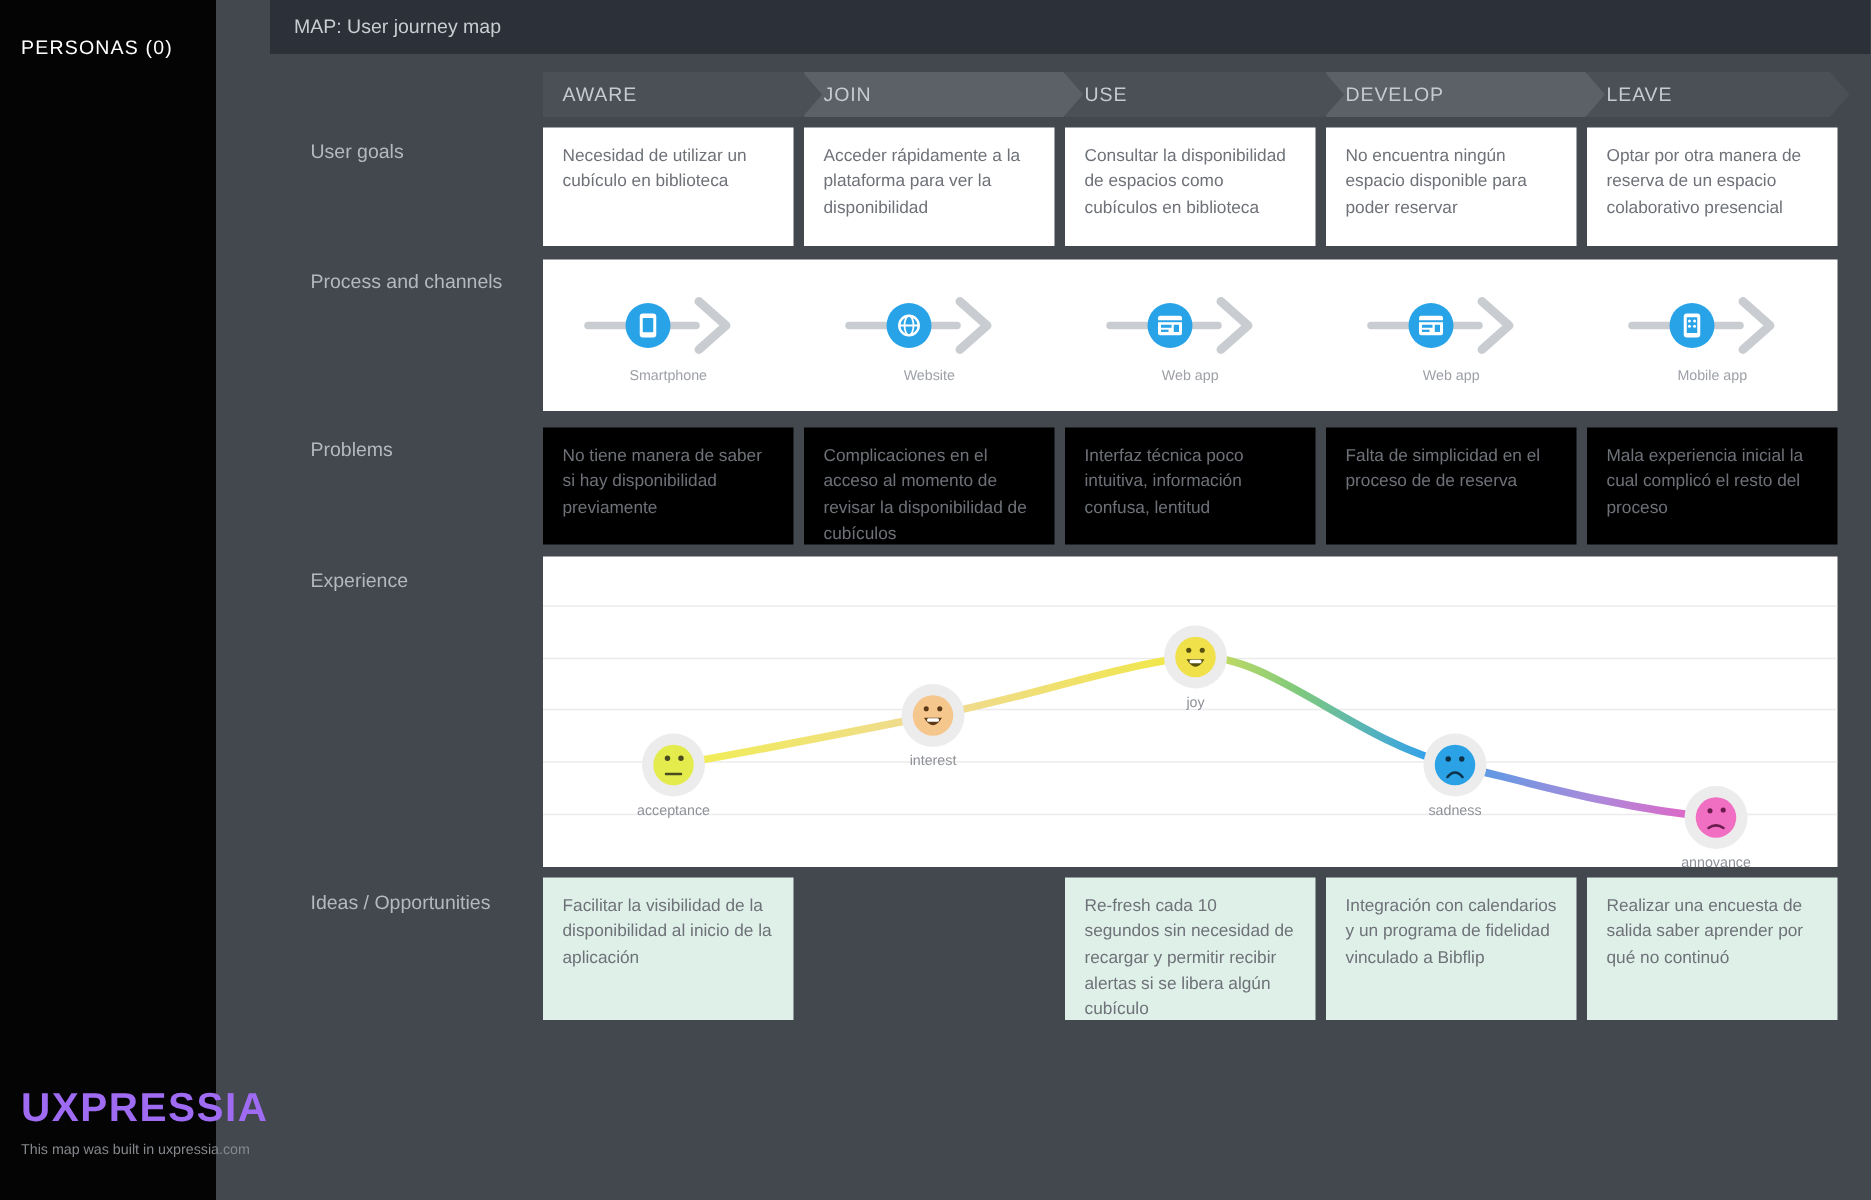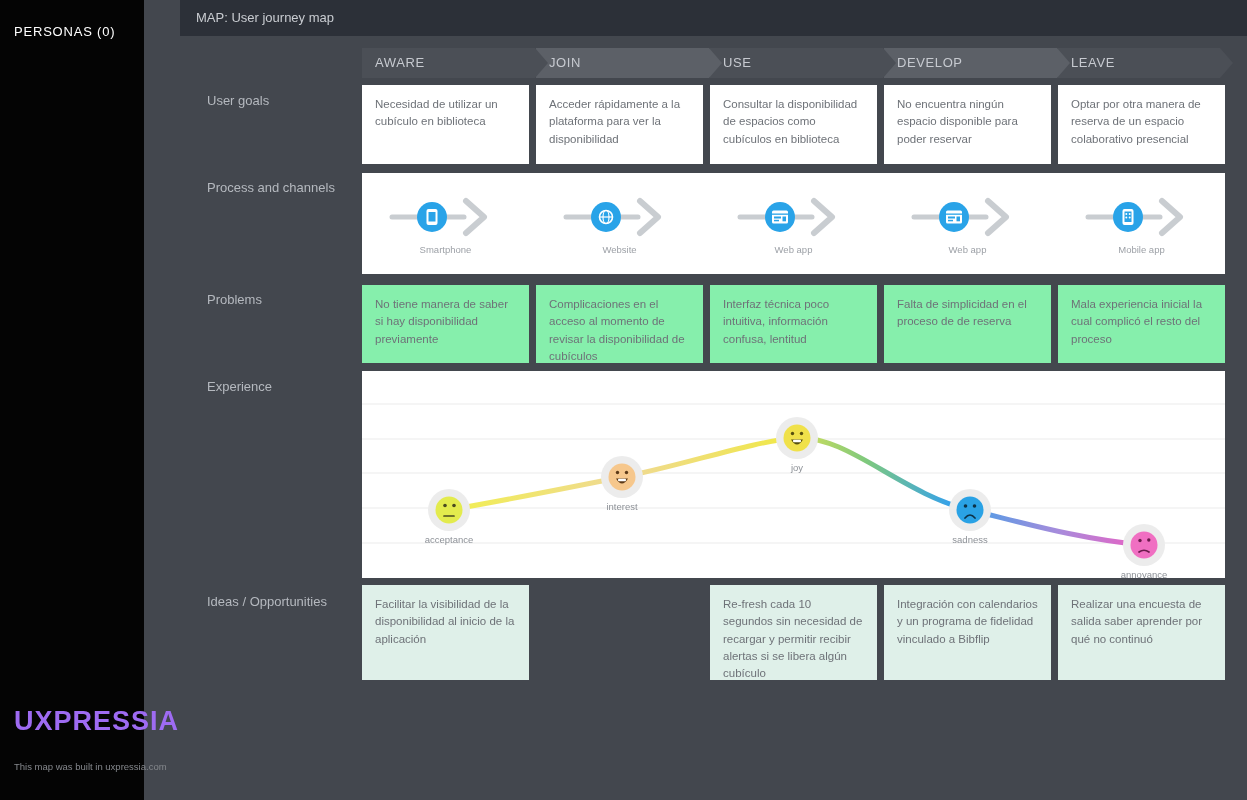--- a/index.html
+++ b/index.html
@@ -5,21 +5,21 @@
   * { margin:0; padding:0; box-sizing:border-box; }
   html,body { width:1247px; height:800px; overflow:hidden; }
   body { font-family:"Liberation Sans", sans-serif; background:#43474e; }
   .app { position:relative; width:1247px; height:800px; }
 
   
   .sidebar { position:absolute; left:0; top:0; width:144px; height:800px; background:#040404; z-index:20; }
   .personas { padding:24px 14px; font-size:13px; color:#ffffff; letter-spacing:0.8px; }
   .logo-block { position:absolute; left:14px; bottom:28px; }
   .logo { font-size:27px; font-weight:600; color:#9e6bf2; letter-spacing:1px; }
-  .logo-note { margin-top:24px; font-size:9.5px; color:#85888d; }
+  .logo-note { margin-top:7px; font-size:9.5px; color:#85888d; }
 
   
   .topbar { position:absolute; left:180px; top:0; width:1067px; height:36px; background:#2c3038; }
   .topbar-title { line-height:36px; padding-left:16px; font-size:13px; color:#c9ccd1; }
 
   
   .rowlabel { position:absolute; left:207px; width:132px; font-size:13px; color:#b5b9bf; line-height:1.35; }
 
   
   .stage { position:absolute; top:48px; height:30px; line-height:30px; padding-left:13px;
@@ -28,21 +28,21 @@
   .stage.dark { background:#4b4f56; }
   .stage.light { background:#5c6067; }
 
   
   .c0{left:362px}.c1{left:536px}.c2{left:710px}.c3{left:884px}.c4{left:1058px}
 
   
   .card { position:absolute; width:167px; padding:11px 13px; font-size:11.5px; line-height:1.5;
           color:#6e7278; background:#ffffff; }
   .goals { top:85px; height:79px; }
-  .problems { top:285px; height:78px; background:#86efac; }
+  .problems { top:285px; height:78px; background:#000000; }
   .ideas { top:585px; height:95px; background:#dff0e9; }
 
   
   .process-box { position:absolute; left:362px; top:173px; width:863px; height:101px; background:#ffffff; }
   .channel { position:absolute; top:22px; width:167px; text-align:center; }
   .channel-label { margin:1px auto 0; width:64px; font-size:9.5px; line-height:1.2; color:#9da1a7; }
 
   
   .exp-box { position:absolute; left:362px; top:371px; width:863px; height:207px; background:#ffffff; }
   .emotion-text { font-size:9.5px; fill:#8d9197; }

